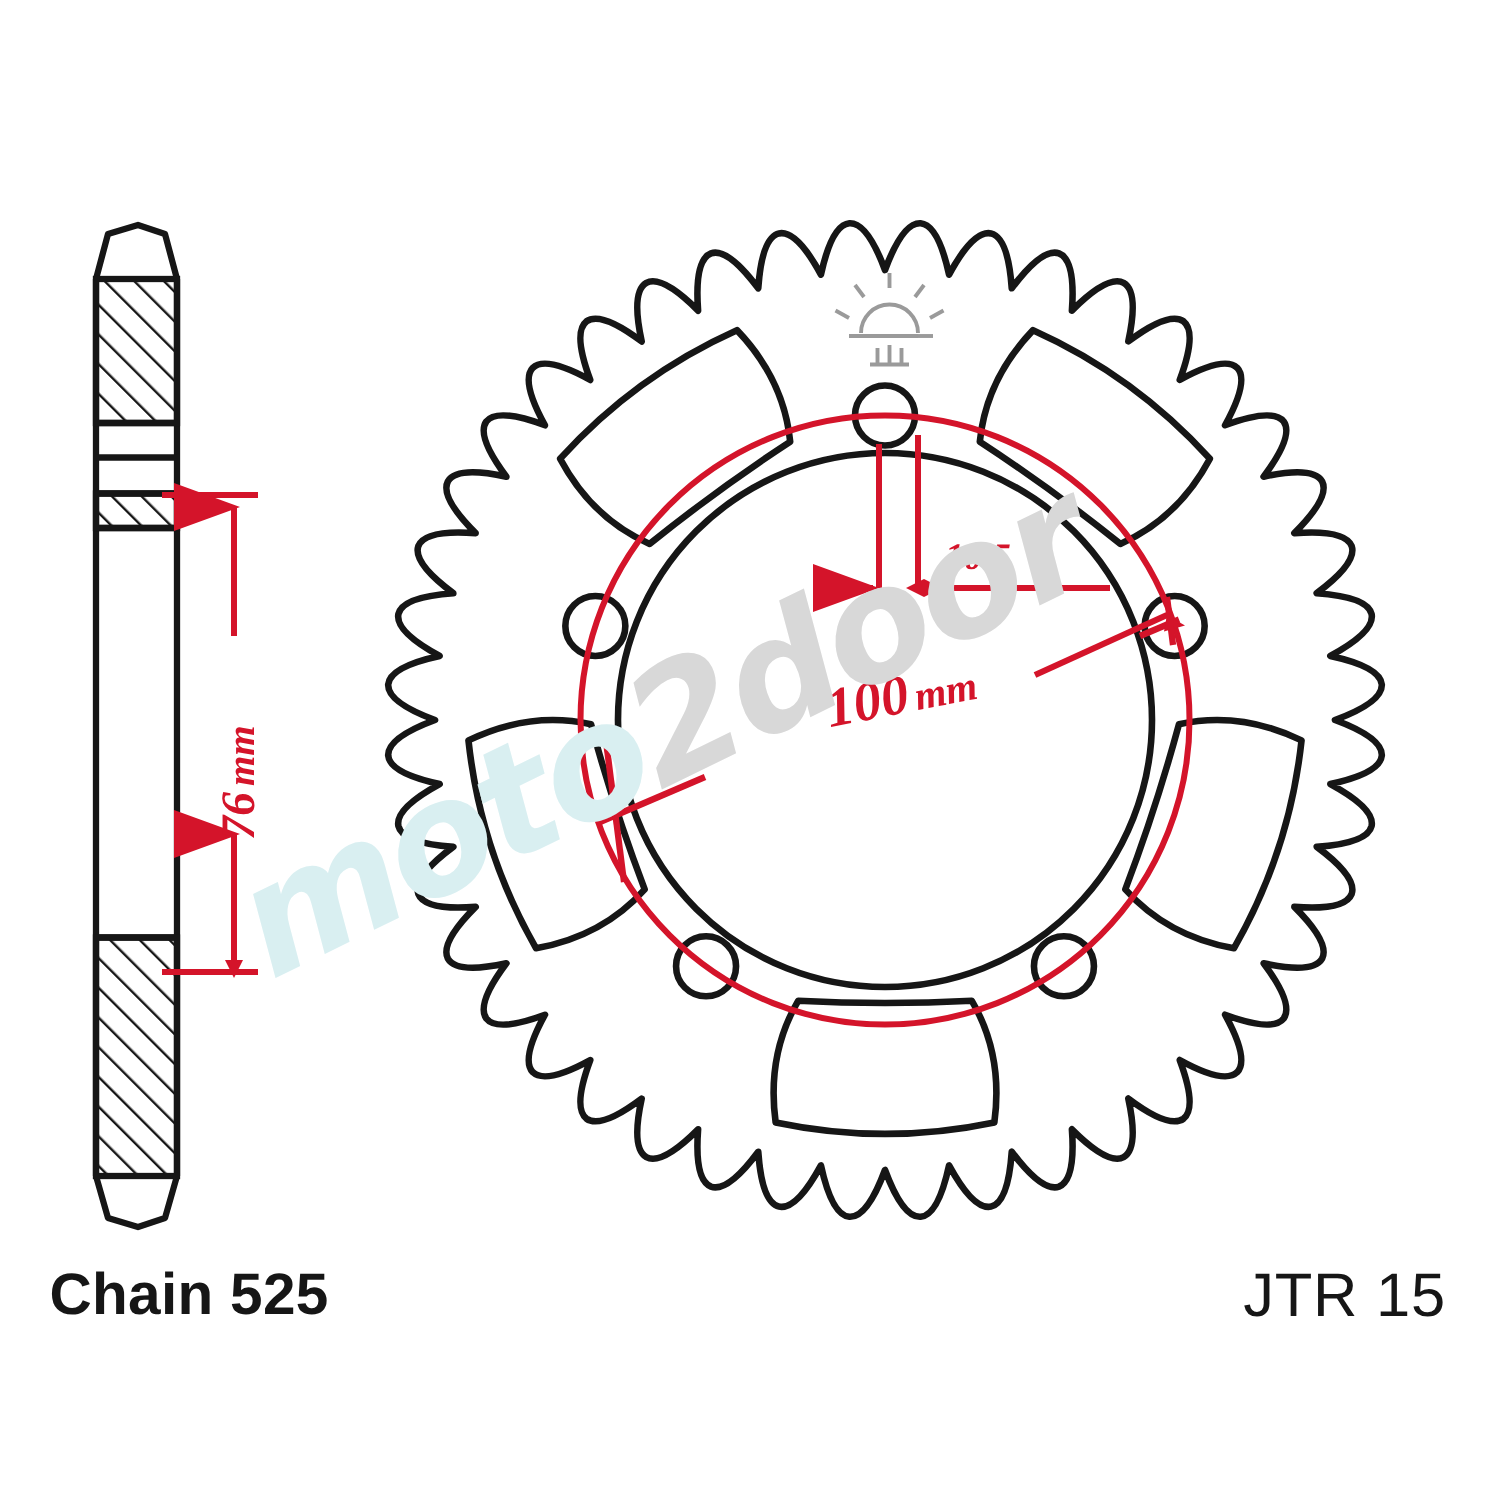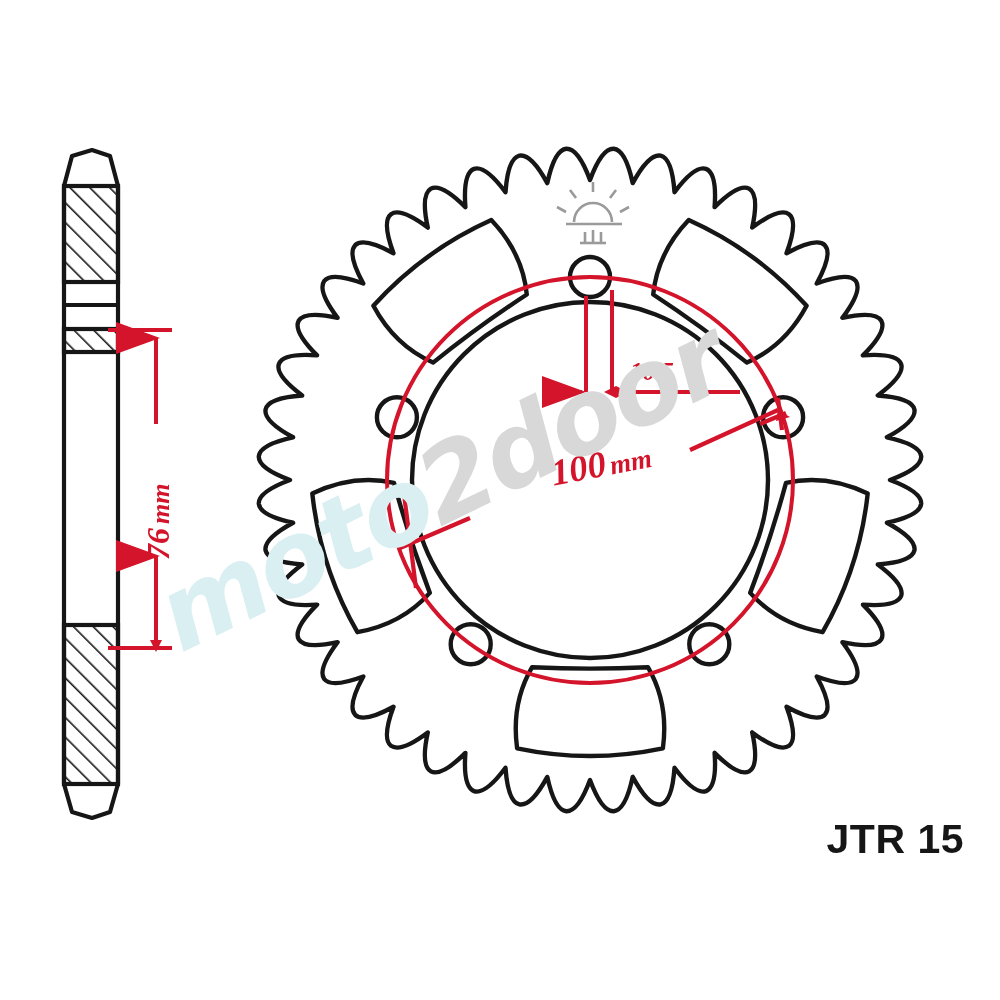--- a/index.html
+++ b/index.html
@@ -9,22 +9,22 @@
     -webkit-font-smoothing:antialiased;
   }
   #sheet{position:relative;width:1000px;height:1000px;background:#fff;}
   #drawing{position:absolute;left:0;top:0;width:1000px;height:1000px;}
   .lbl-chain{
     position:absolute;left:33px;top:842px;
     font-size:39px;font-weight:bold;color:#161616;
     letter-spacing:0.2px;white-space:nowrap;
   }
   .lbl-code{
-    position:absolute;right:36px;top:816px;
-    font-size:41px;font-weight:bold;color:#161616;
+    position:absolute;right:36px;top:840px;
+    font-size:41px;font-weight:normal;color:#161616;
     letter-spacing:0.5px;white-space:nowrap;
   }
   .dim-txt{
     position:absolute;color:#d4142a;
     font-family:"Liberation Serif", serif;
     font-style:italic;font-weight:bold;white-space:nowrap;
   }
   #dim-105{left:630px;top:358px;font-size:25px;}
   #dim-100{
     left:551px;top:452px;font-size:37px;
@@ -150,20 +150,21 @@
       <line x1="610" y1="198" x2="616" y2="190"></line>
       <line x1="566" y1="212" x2="557" y2="207"></line>
       <line x1="620" y1="212" x2="629" y2="207"></line>
       <line x1="585" y1="232" x2="585" y2="244"></line>
       <line x1="601" y1="232" x2="601" y2="244"></line>
       <line x1="580" y1="243" x2="606" y2="243"></line>
       <line x1="593" y1="230" x2="593" y2="243"></line>
     </g>
   </svg>
 
+  <div class="lbl-chain">Chain 525</div>
 
   <div class="lbl-code">JTR 15</div>
 
   <div class="dim-txt" id="dim-105">10.5</div>
 
   <div class="dim-txt" id="dim-100">
     <span>100</span><span class="unit">mm</span>
   </div>
 
   <div class="dim-txt" id="dim-76">

